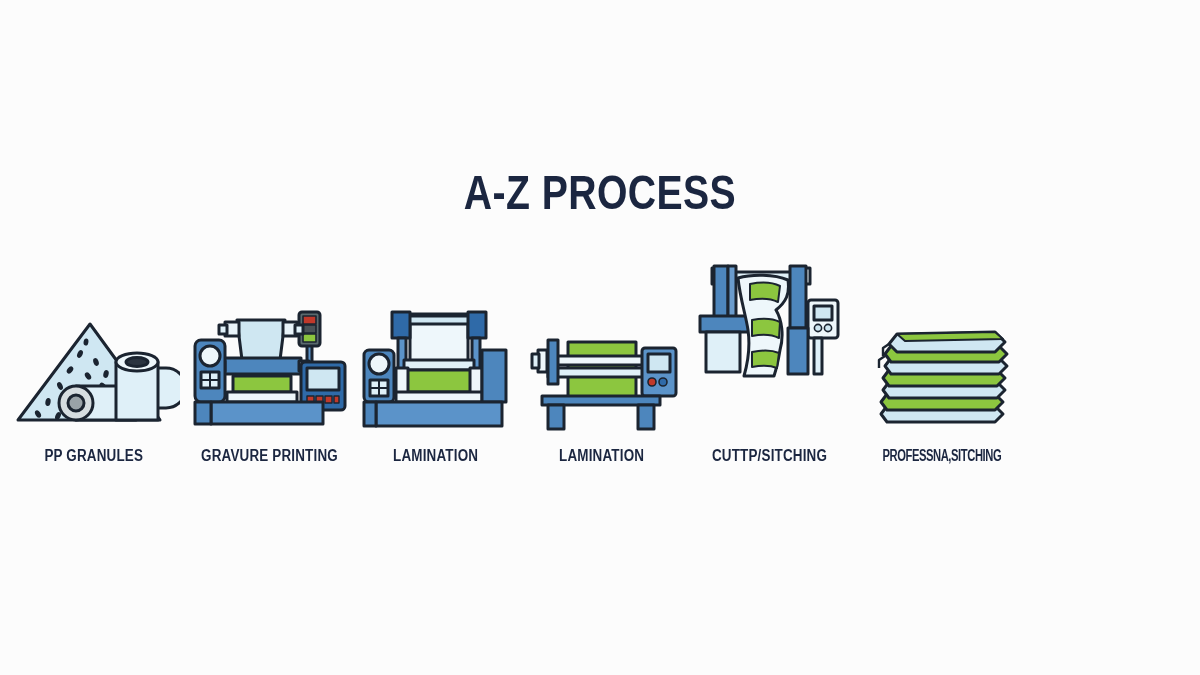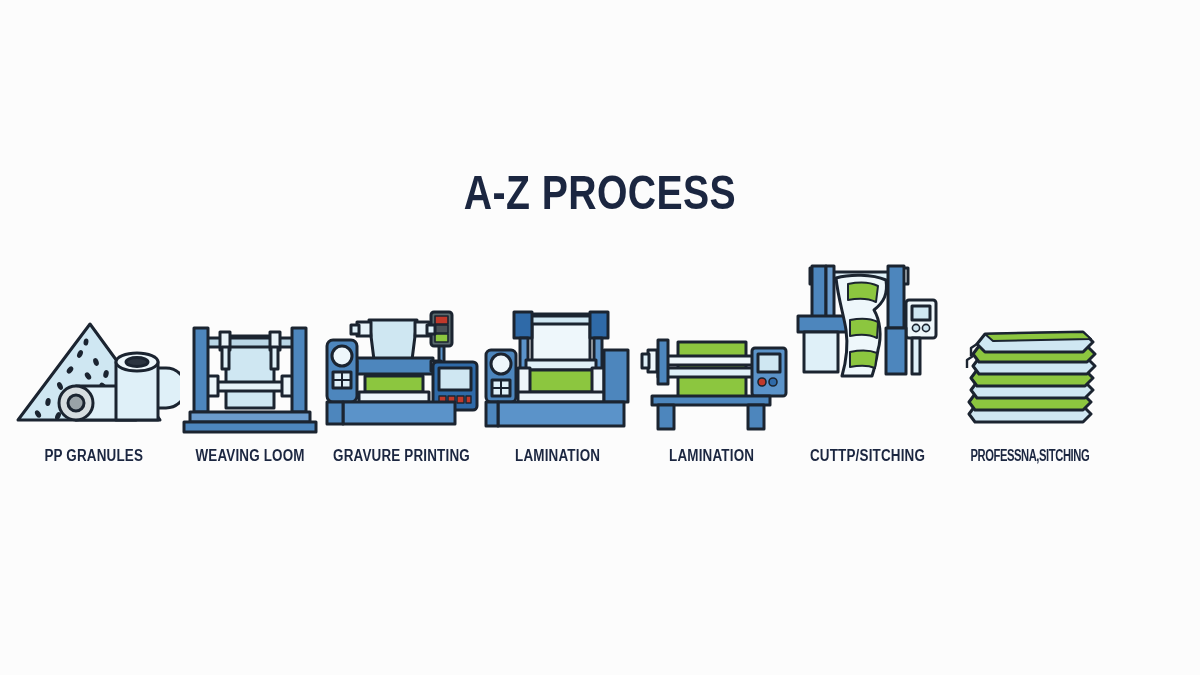--- a/index.html
+++ b/index.html
@@ -127,49 +127,20 @@
             <path d="M150 52 h8 a14 14 0 0 1 0 40 h-8" fill="#dff0f8"></path>
             <path d="M108 46 L150 46 L150 104 L108 104 Z" fill="#dff0f8"></path>
             <ellipse cx="129" cy="46" rx="21" ry="9" fill="#eef7fb"></ellipse>
             <ellipse cx="129" cy="46" rx="11" ry="4.5" fill="#2b3440"></ellipse>
           </g>
         </svg>
       </div>
       <div class="step-label">PP GRANULES</div>
     </div>
 
-    <div class="step s2">
-      <div class="icon-wrap">
-        <svg width="140" height="118" viewBox="0 0 140 118">
-          <g stroke="#1b2430" stroke-width="3" stroke-linejoin="round">
-
-            <rect x="46" y="20" width="48" height="72" fill="#cfe7f2"></rect>
-
-            <rect x="20" y="22" width="100" height="9" fill="#b9d6e6"></rect>
-
-            <rect x="40" y="16" width="10" height="18" fill="#e8f3f9"></rect>
-            <rect x="90" y="16" width="10" height="18" fill="#e8f3f9"></rect>
-
-            <rect x="42" y="31" width="7" height="22" fill="#dff0f8"></rect>
-            <rect x="91" y="31" width="7" height="22" fill="#dff0f8"></rect>
-
-            <rect x="24" y="66" width="92" height="9" fill="#e8f3f9"></rect>
-            <rect x="26" y="60" width="12" height="20" fill="#eef7fb"></rect>
-            <rect x="102" y="60" width="12" height="20" fill="#eef7fb"></rect>
-
-            <rect x="14" y="12" width="14" height="84" fill="#4d86bd"></rect>
-            <rect x="112" y="12" width="14" height="84" fill="#4d86bd"></rect>
-
-            <rect x="10" y="96" width="120" height="10" fill="#6b9ccd"></rect>
-            <rect x="4" y="106" width="132" height="10" fill="#4d86bd"></rect>
-          </g>
-        </svg>
-      </div>
-      <div class="step-label">WEAVING LOOM</div>
-    </div>
 
     <div class="step s3">
       <div class="icon-wrap">
         <svg width="160" height="128" viewBox="0 0 160 128">
           <g stroke="#1b2430" stroke-width="3" stroke-linejoin="round">
 
             <rect x="118" y="34" width="5" height="34" fill="#5b93c9"></rect>
             <rect x="110" y="6" width="21" height="34" rx="3" fill="#5a6a6e"></rect>
             <rect x="114" y="10" width="13" height="8" fill="#c0392b" stroke-width="1.6"></rect>
             <rect x="114" y="19" width="13" height="8" fill="#4a5358" stroke-width="1.6"></rect>

